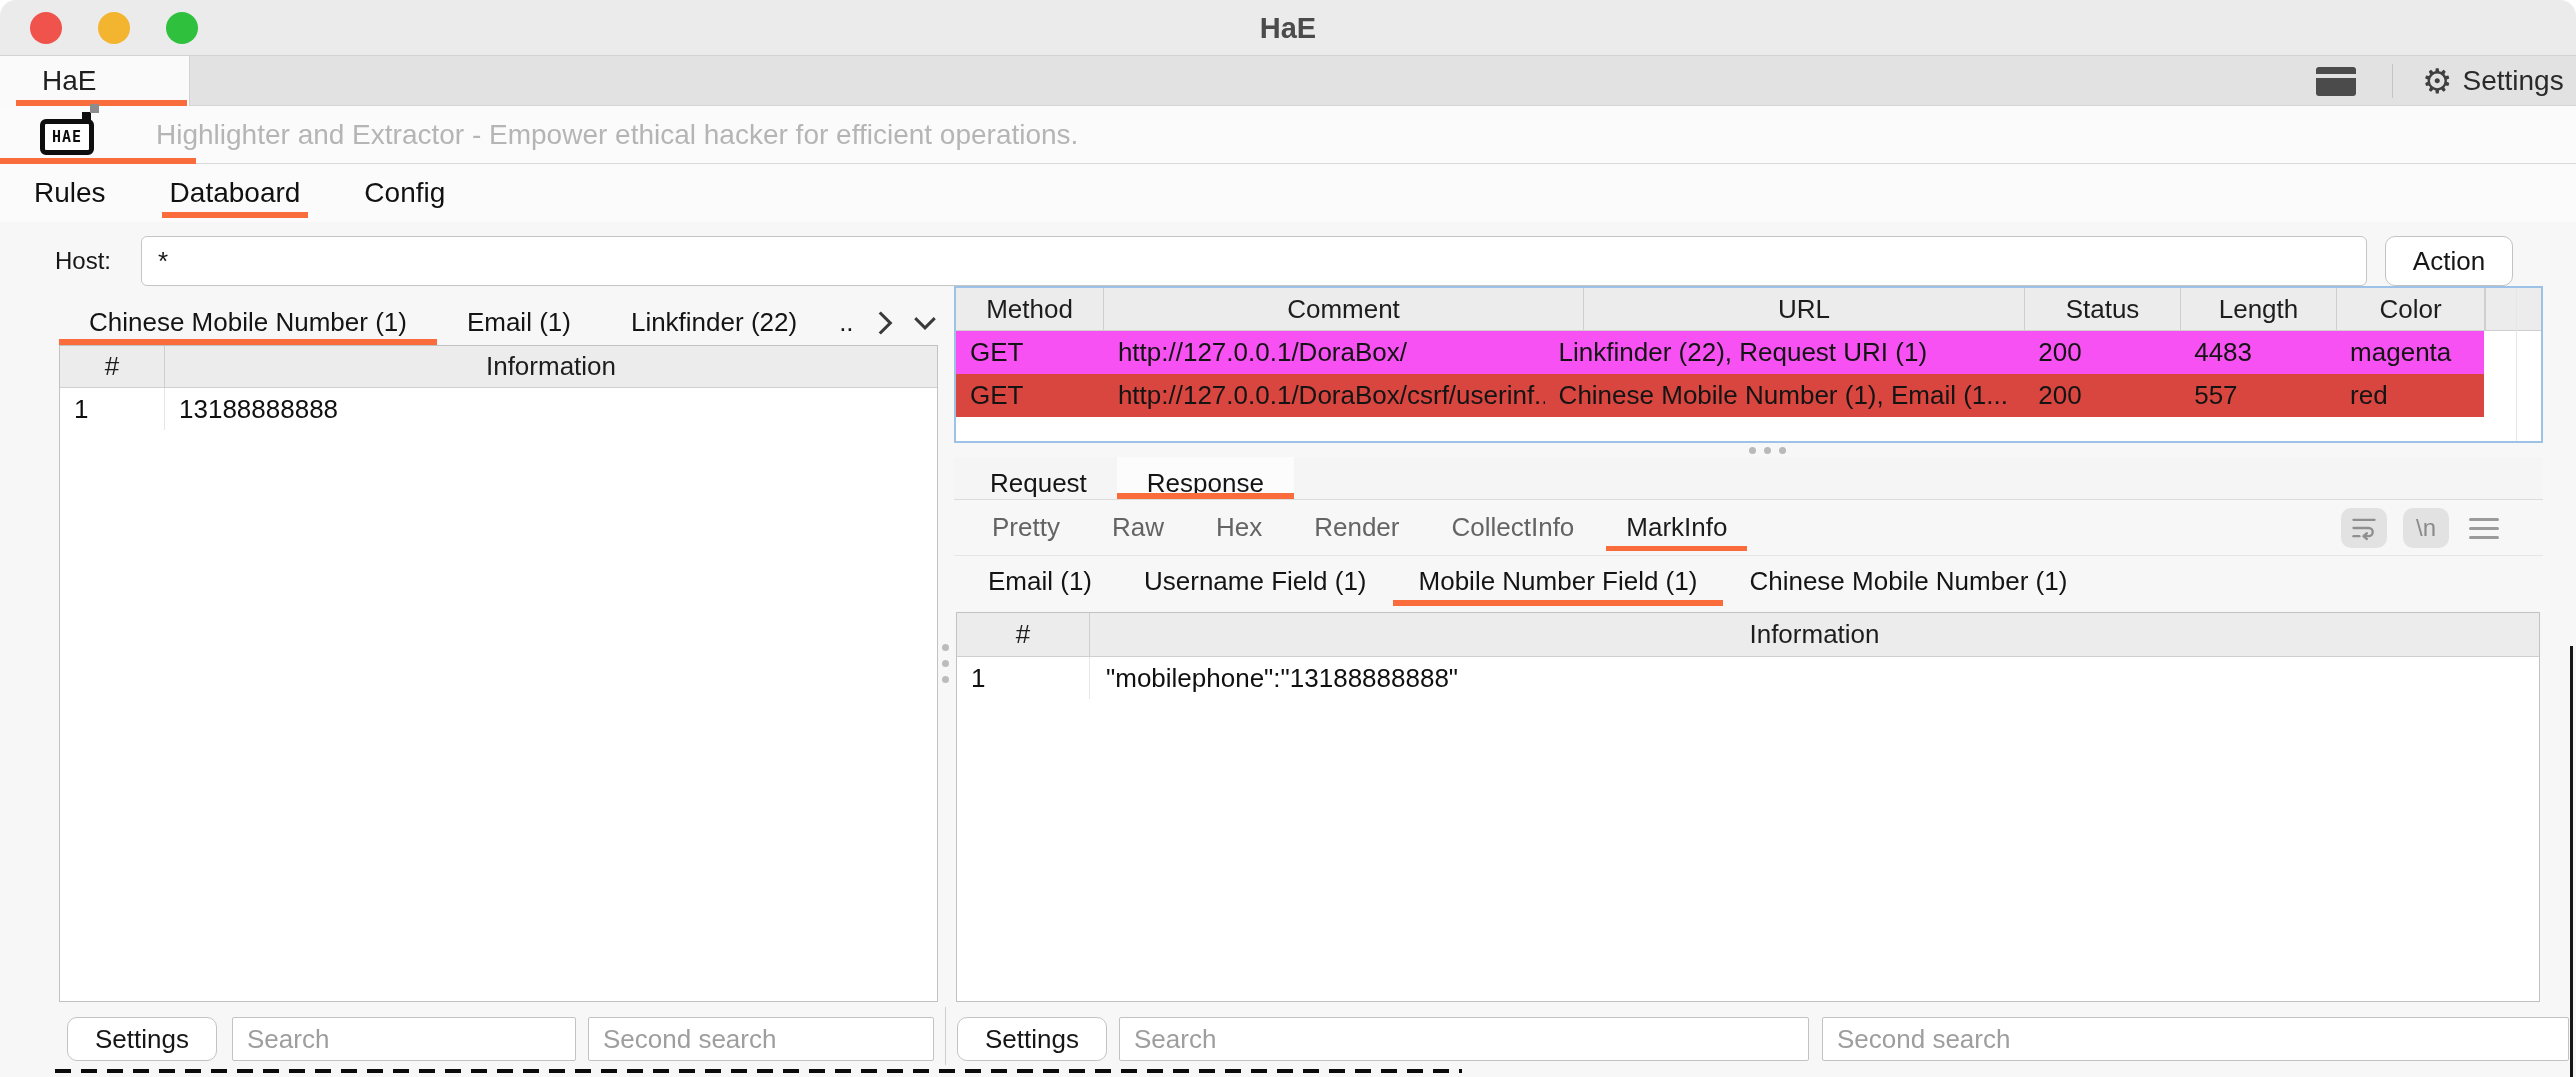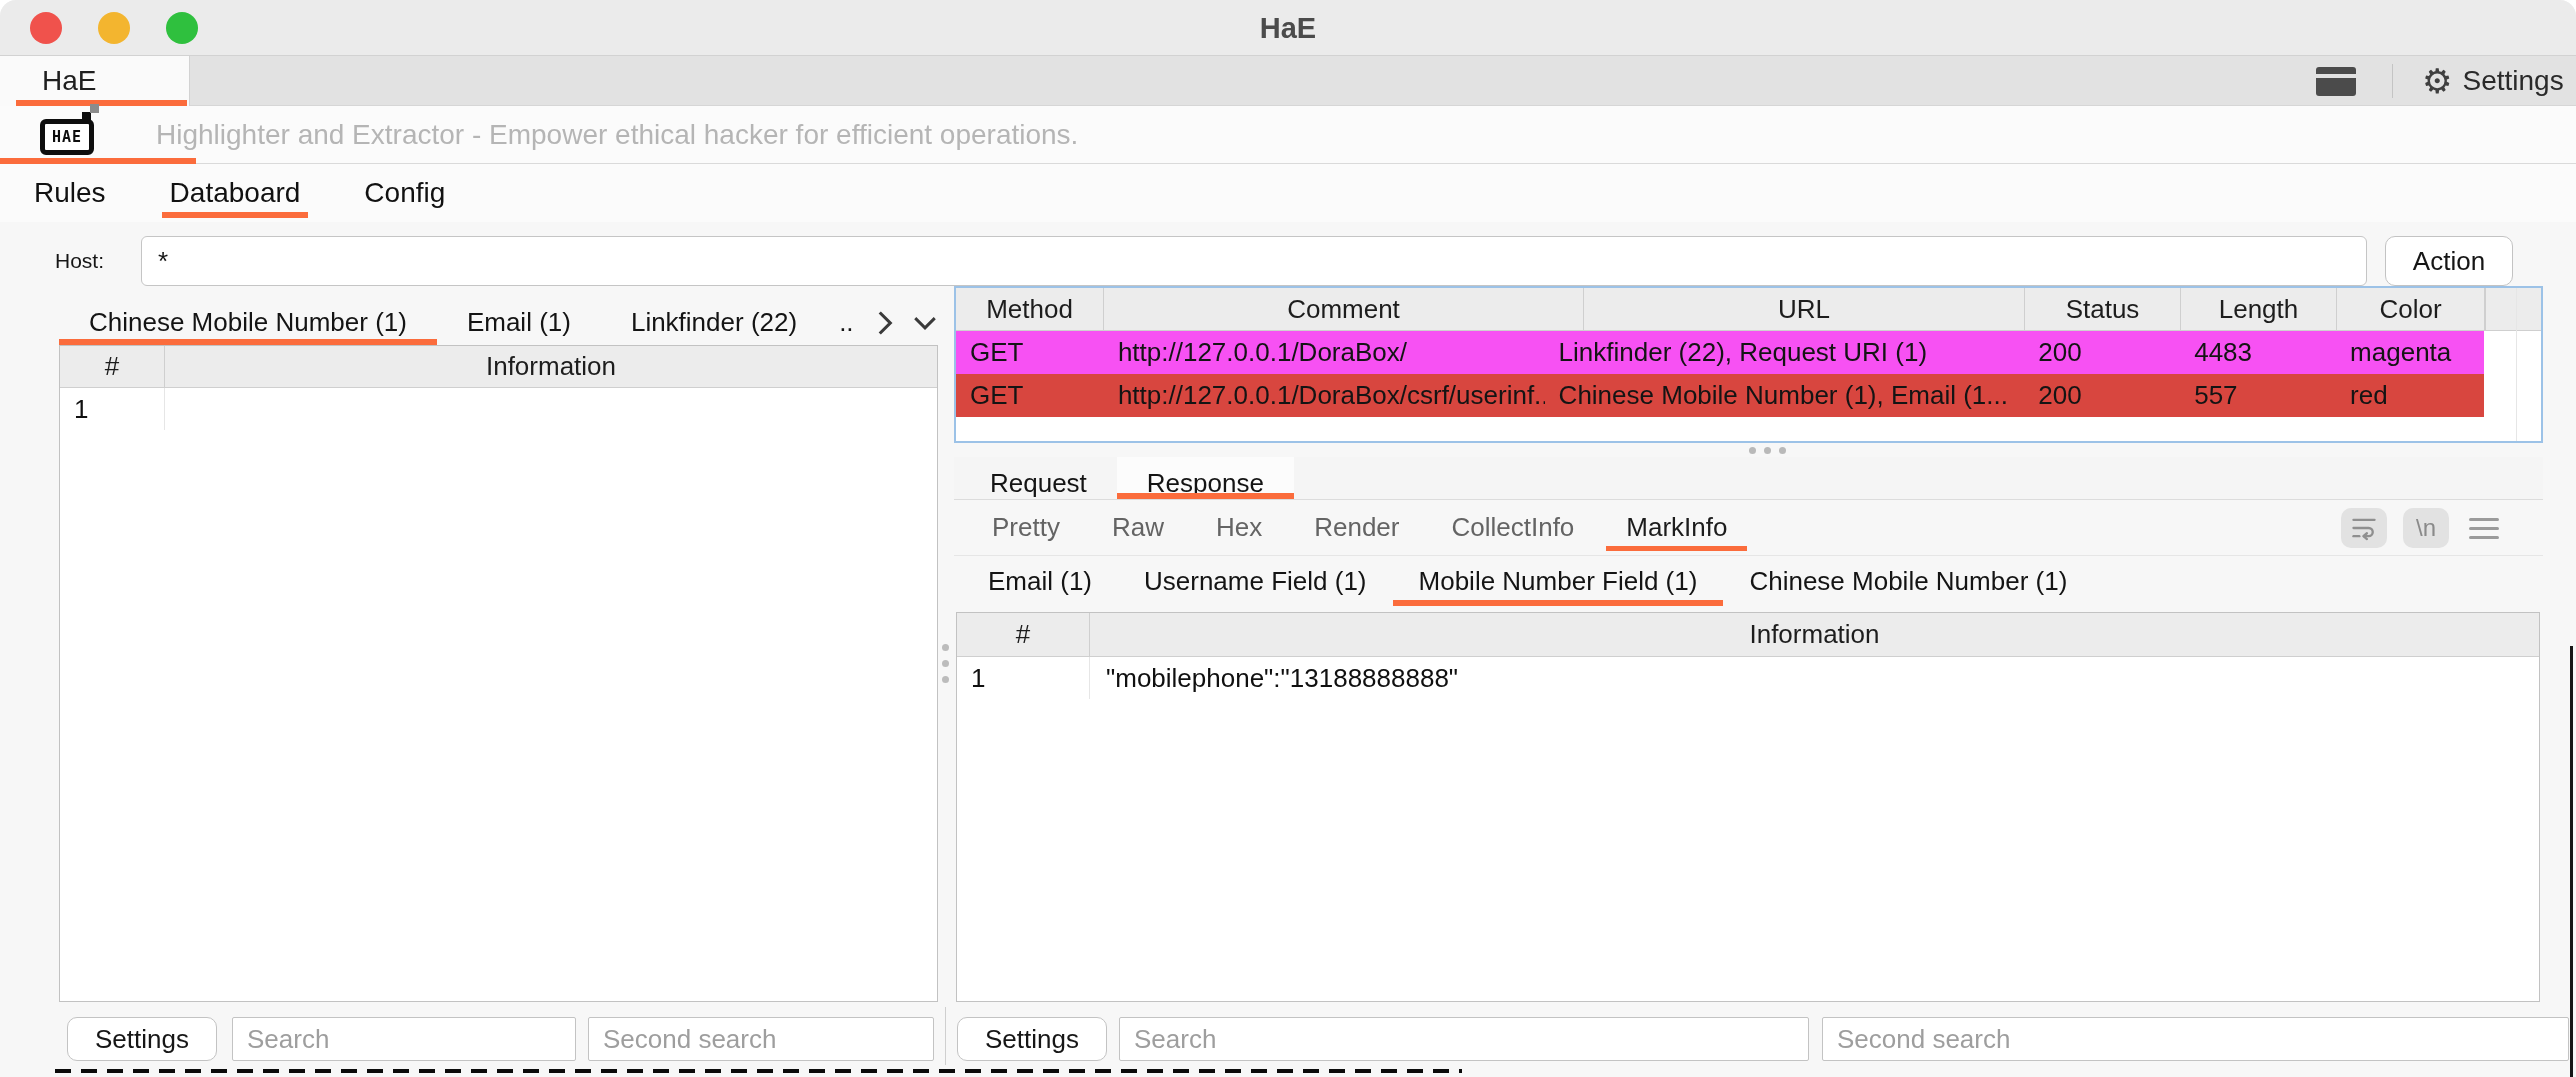--- a/index.html
+++ b/index.html
@@ -52,21 +52,21 @@
   .nav { position:absolute; left:0; top:164px; right:0; height:58px; background:#fbfbfb;
          display:flex; align-items:stretch; padding-left:30px; }
   .nav-item { font-size:28px; color:#111; display:flex; align-items:center; padding:0 4px;
               margin-right:56px; position:relative; cursor:default; }
   .nav-item.active .underline { position:absolute; left:-4px; right:-4px; bottom:4px; height:6px;
                                 background:var(--accent,#fb6c3c); }
 
   
   .host-row { position:absolute; left:0; top:222px; right:0; height:78px; }
   .host-label { position:absolute; left:55px; top:0; height:78px; display:flex; align-items:center;
-                font-size:21px; color:#161616; }
+                font-size:24px; color:#161616; }
   .host-input { position:absolute; left:141px; top:14px; width:2226px; height:50px; background:#fff;
                 border:1px solid #c5c5c5; border-radius:6px; font-size:26px; color:#161616;
                 padding-left:16px; font-family:inherit; }
   .action-btn { position:absolute; left:2385px; top:14px; width:128px; height:50px; background:#fff;
                 border:1px solid #c3c3c3; border-radius:10px; font-size:26px; color:#161616;
                 font-family:inherit; }
 
   
   .left-panel { position:absolute; left:36px; top:300px; width:904px; height:765px; }
   .ltabs { display:flex; align-items:stretch; height:45px; padding-left:23px; }
@@ -246,20 +246,21 @@
           </svg>
       </div>
     </div>
     <div class="left-table">
       <div class="thead">
         <div class="c col-idx">#</div>
         <div class="c col-info">Information</div>
       </div>
       <div class="trow">
         <div class="c col-idx">1</div>
+        <div class="c col-info">13188888888</div>
       </div>
     </div>
   </div>
 
   <div class="vdots">
       <i></i>
       <i></i>
       <i></i>
     </div>
   <div class="footer-divider"></div>

